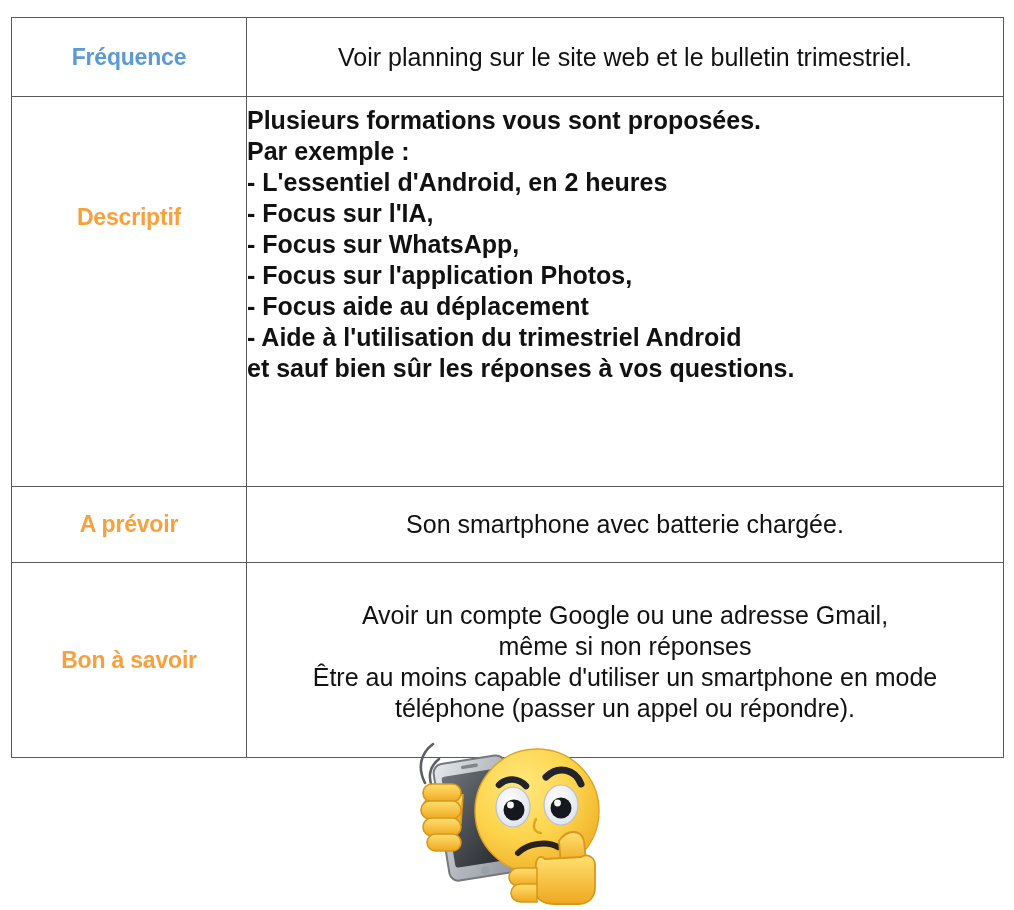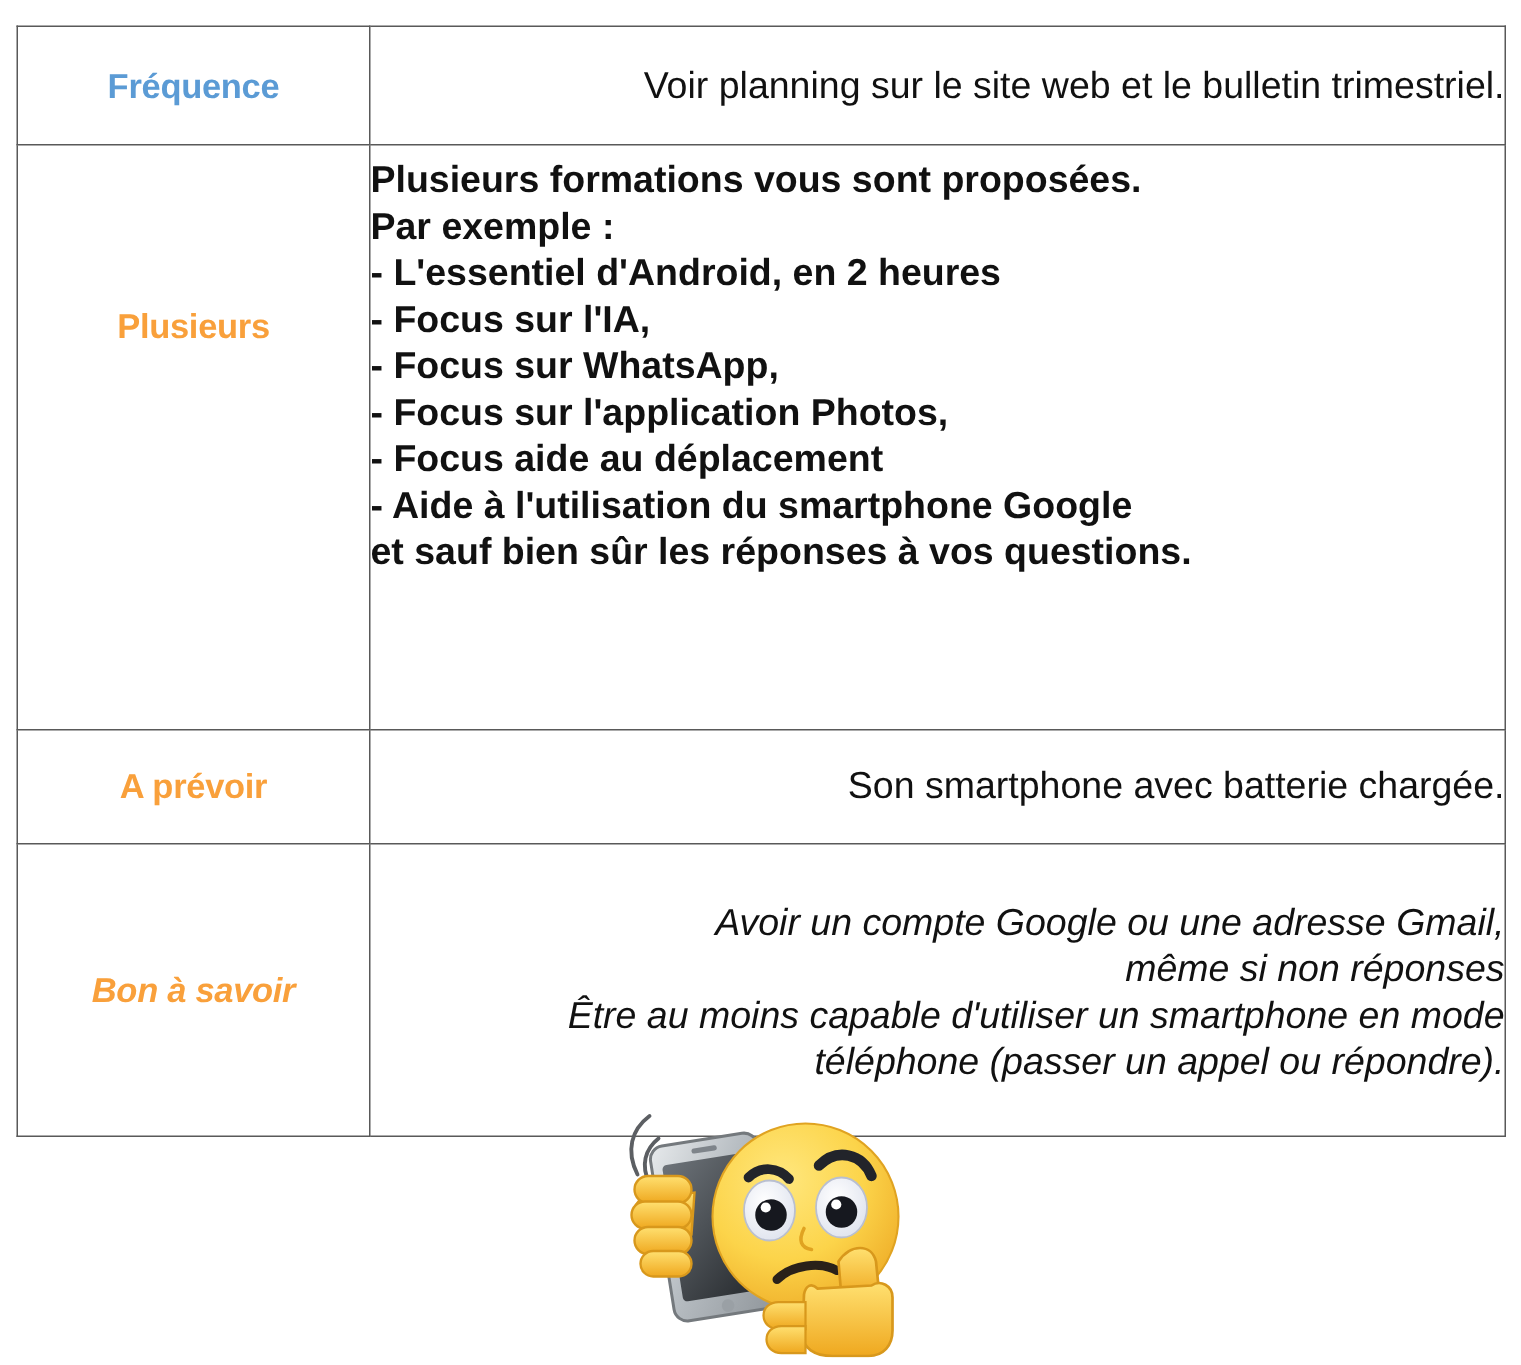--- a/index.html
+++ b/index.html
@@ -52,31 +52,31 @@
   }
   .label-cell.blue  { color: #5b9bd5; }
   .label-cell.orange{ color: #f9a03b; }
 
   .value-cell {
     font-size: 25px;
     line-height: 31px;
     padding: 6px 14px 6px 12px;
     color: #111111;
   }
-  .value-cell.center { text-align: right; }
+  .value-cell.center { text-align: center; }
   .value-cell.left   { text-align: left; }
 
   .value-cell .ln { display: block; white-space: pre; }
 
   
   tr.row-frequence   td { height: 78px; }
   tr.row-descriptif  td { height: 283px; font-weight: bold; }
   tr.row-nombre      td { height: 74px; }
   tr.row-prevoir     td { height: 75px; }
-  tr.row-savoir      td { height: 190px; font-style: italic; }
+  tr.row-savoir      td { height: 190px; }
 
   tr.row-descriptif .value-cell { vertical-align: top; padding-top: 8px; }
   tr.row-descriptif .label-cell { vertical-align: top; padding-top: 106px; }
 
   tr.row-savoir .value-cell { padding-top: 4px; }
 
   
   .emoji-figure {
     position: absolute;
     left: 395px;
@@ -99,30 +99,30 @@
     <tbody>
 
       <tr class="row-frequence">
         <td class="label-cell blue">Fréquence</td>
         <td class="value-cell center">
           <span class="ln">Voir planning sur le site web et le bulletin trimestriel.</span>
         </td>
       </tr>
 
       <tr class="row-descriptif">
-        <td class="label-cell orange">Plusieurs</td>
+        <td class="label-cell orange">Descriptif</td>
         <td class="value-cell left">
           <span class="ln">Plusieurs formations vous sont proposées.</span>
           <span class="ln">Par exemple :</span>
           <span class="ln">- L'essentiel d'Android, en 2 heures</span>
           <span class="ln">- Focus sur l'IA,</span>
           <span class="ln">- Focus sur WhatsApp,</span>
           <span class="ln">- Focus sur l'application Photos,</span>
           <span class="ln">- Focus aide au déplacement</span>
-          <span class="ln">- Aide à l'utilisation du smartphone Google</span>
+          <span class="ln">- Aide à l'utilisation du trimestriel Android</span>
           <span class="ln">et sauf bien sûr les réponses à vos questions.</span>
         </td>
       </tr>
 
 
       <tr class="row-prevoir">
         <td class="label-cell orange">A prévoir</td>
         <td class="value-cell center">
           <span class="ln">Son smartphone avec batterie chargée.</span>
         </td>

